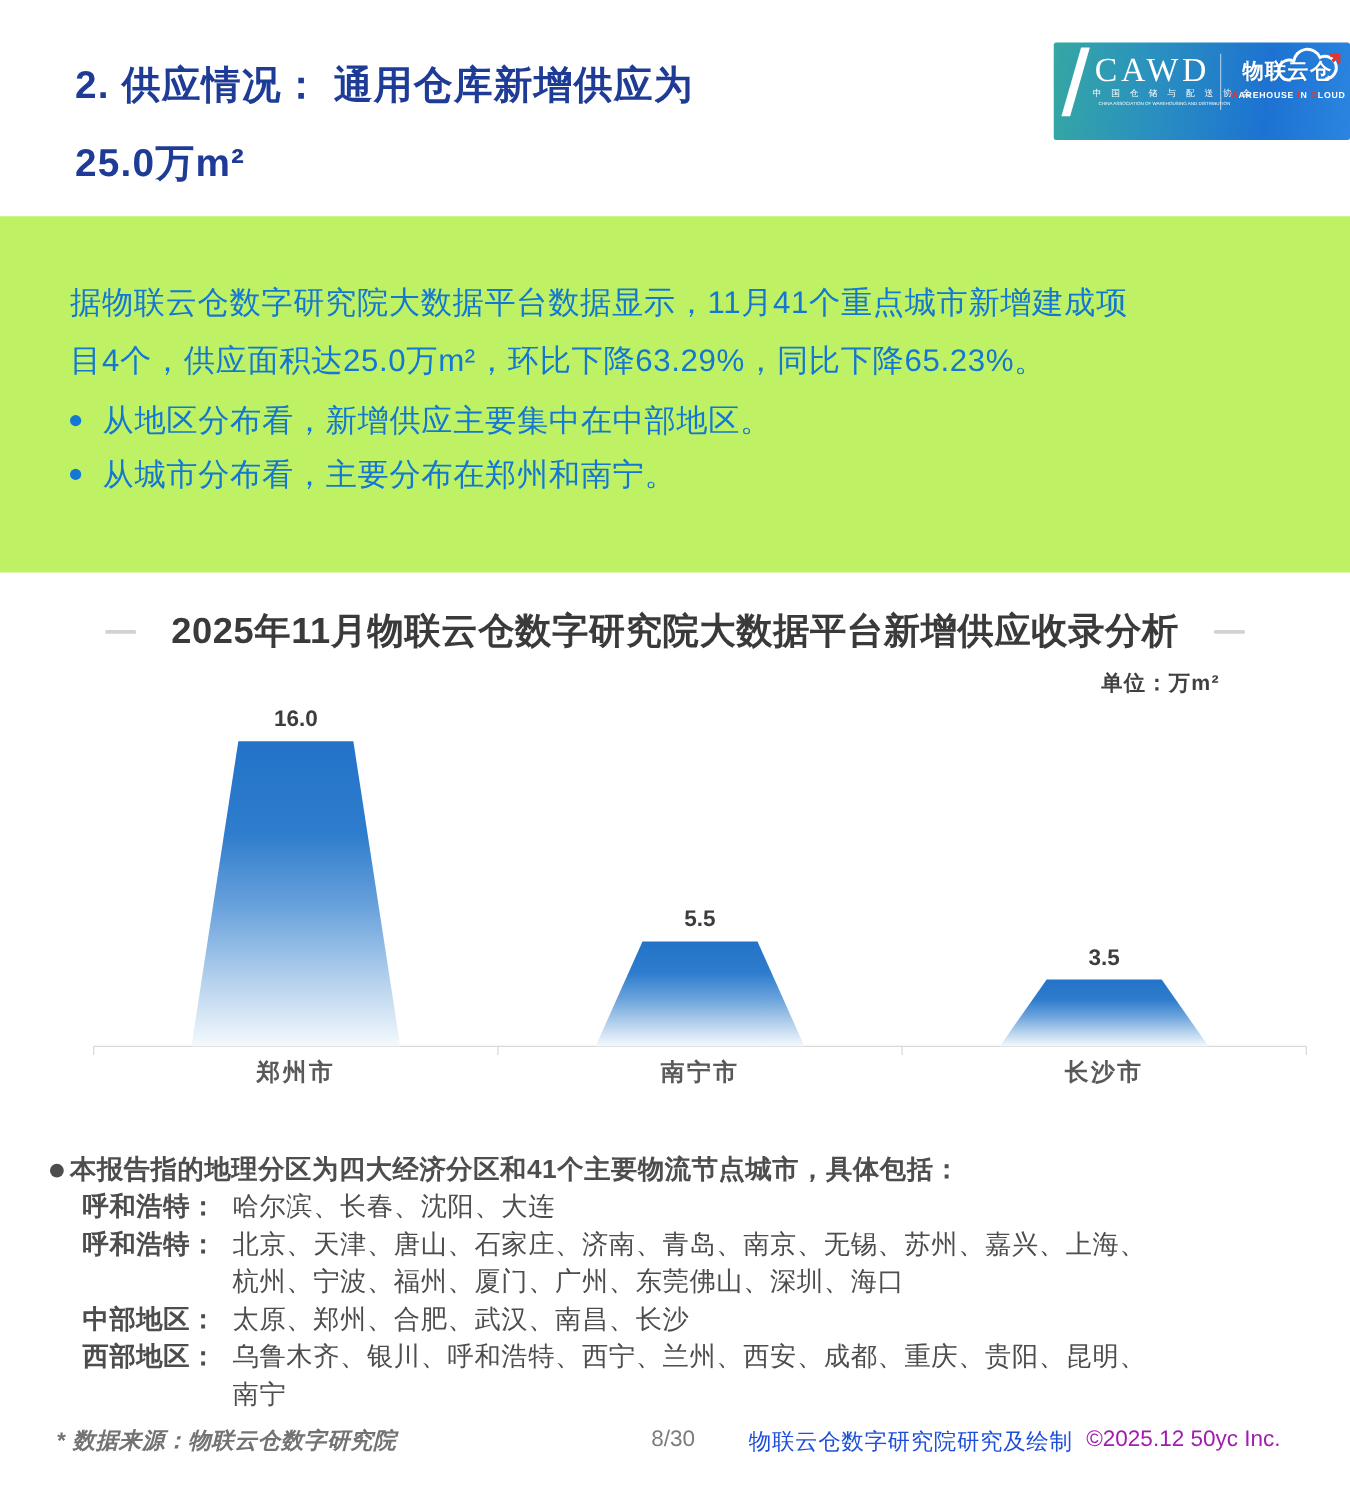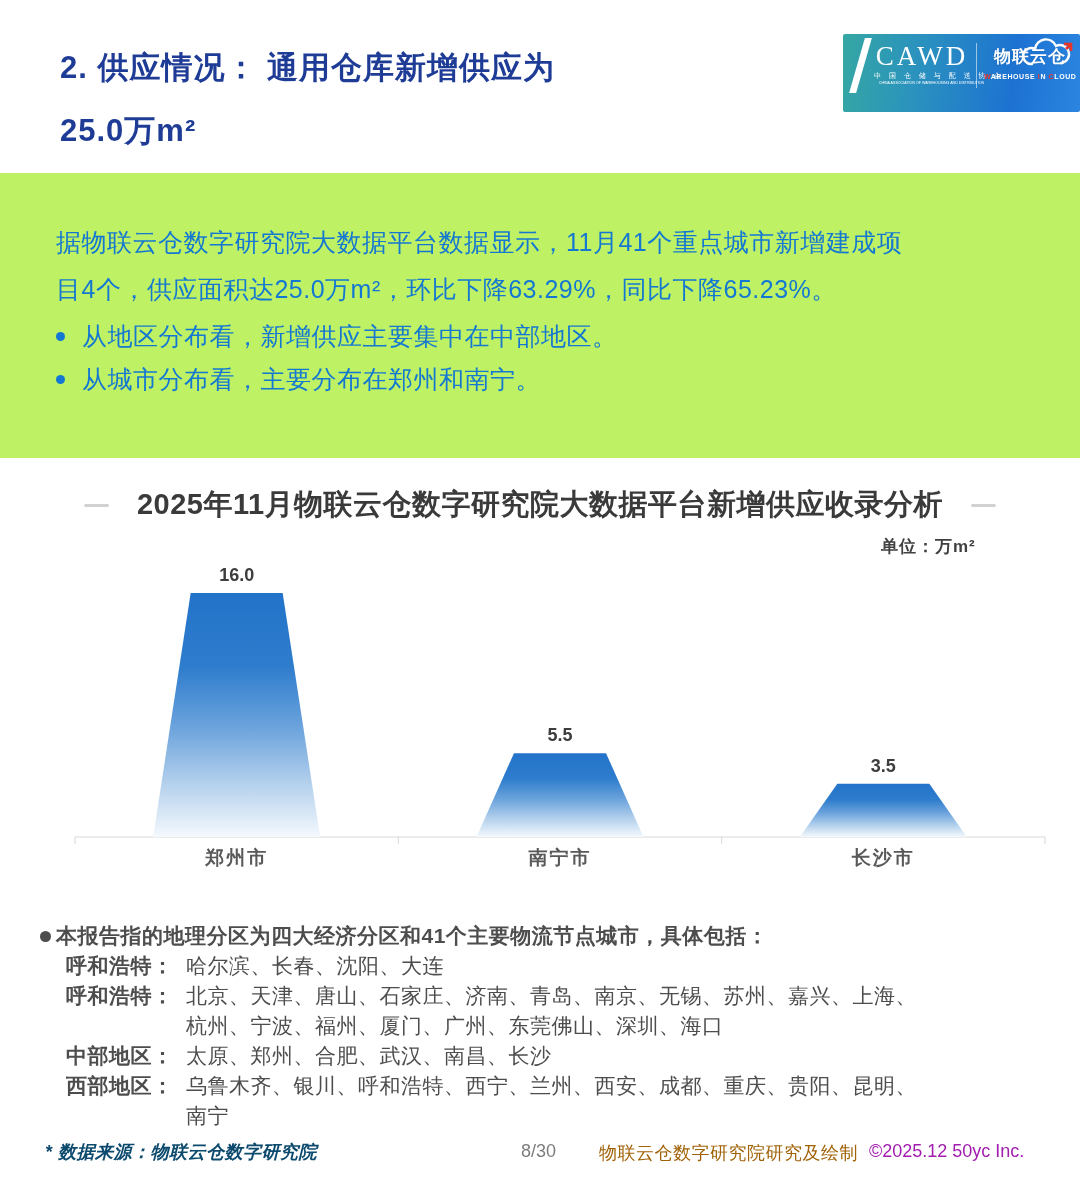--- a/index.html
+++ b/index.html
@@ -66,23 +66,23 @@
   
   .notes { left:40px; top:921px; width:1012px; font-size:21px; color:#4d4d4d; line-height:30px; }
   .notes-intro { display:flex; align-items:center; }
   .intro-dot { width:11px; height:11px; border-radius:50%; background:#4d4d4d; margin-right:5px; flex:0 0 auto; }
   .intro-text { font-weight:700; letter-spacing:.5px; }
   .region-row { display:flex; padding-left:26px; }
   .region-label { flex:0 0 120px; font-weight:700; letter-spacing:.5px; }
   .region-cities { flex:1; white-space:pre-line; letter-spacing:.5px; }
 
   
-  .source-note { left:45px; top:1140px; font-size:18px; font-style:italic; font-weight:600; color:#0c4a6e; letter-spacing:.5px; }
+  .source-note { left:45px; top:1140px; font-size:18px; font-style:italic; font-weight:600; color:#737373; letter-spacing:.5px; }
   .page-num { left:521px; top:1141px; font-size:18px; color:#7d7d7d; }
-  .credit { left:599px; top:1141px; font-size:18px; color:#a16207; letter-spacing:.5px; }
+  .credit { left:599px; top:1141px; font-size:18px; color:#1d4ed8; letter-spacing:.5px; }
   .copyright { left:869px; top:1141px; font-size:18px; color:#a21caf; }
 </style>
 </head>
 <body>
 
 <div class="abs page-title">2. 供应情况： 通用仓库新增供应为
 25.0万m²</div>
 
 <div class="abs logo-banner">
   <span class="logo-slash"></span>

